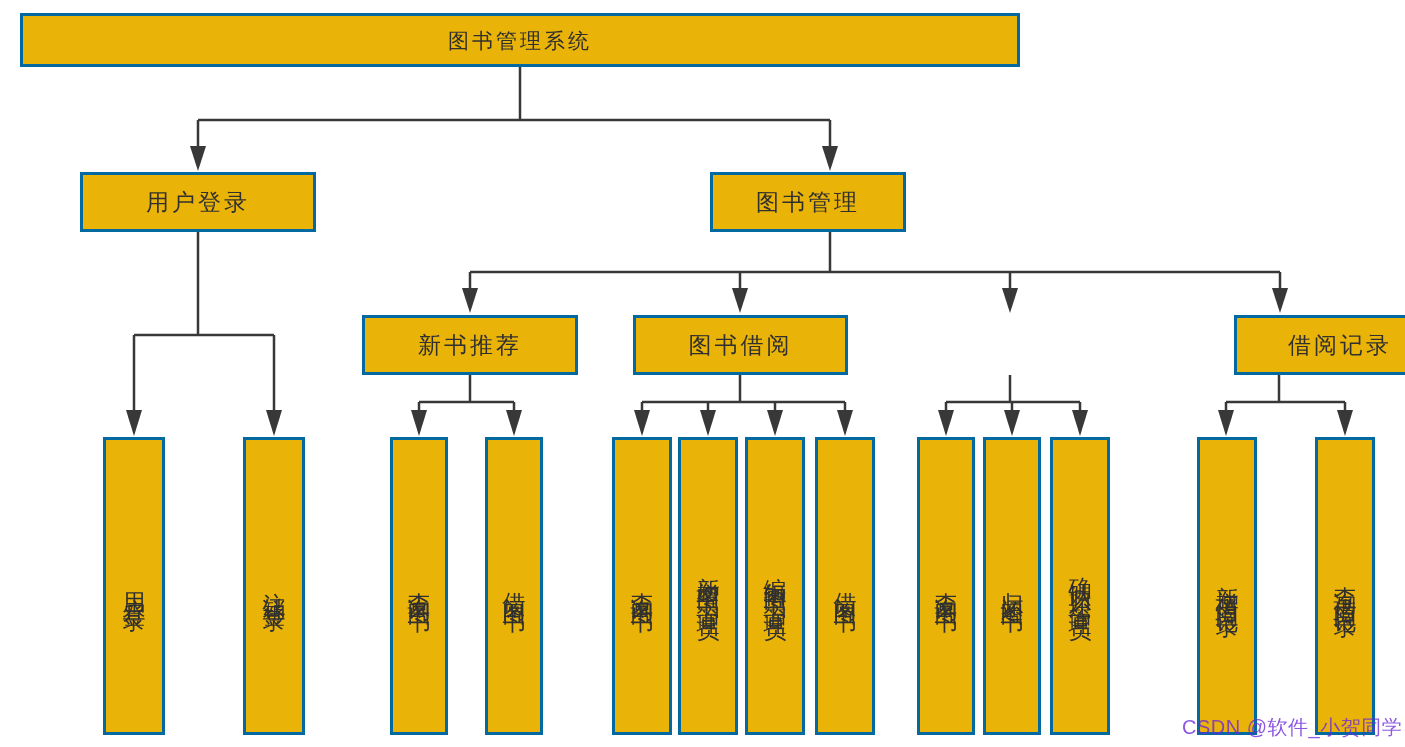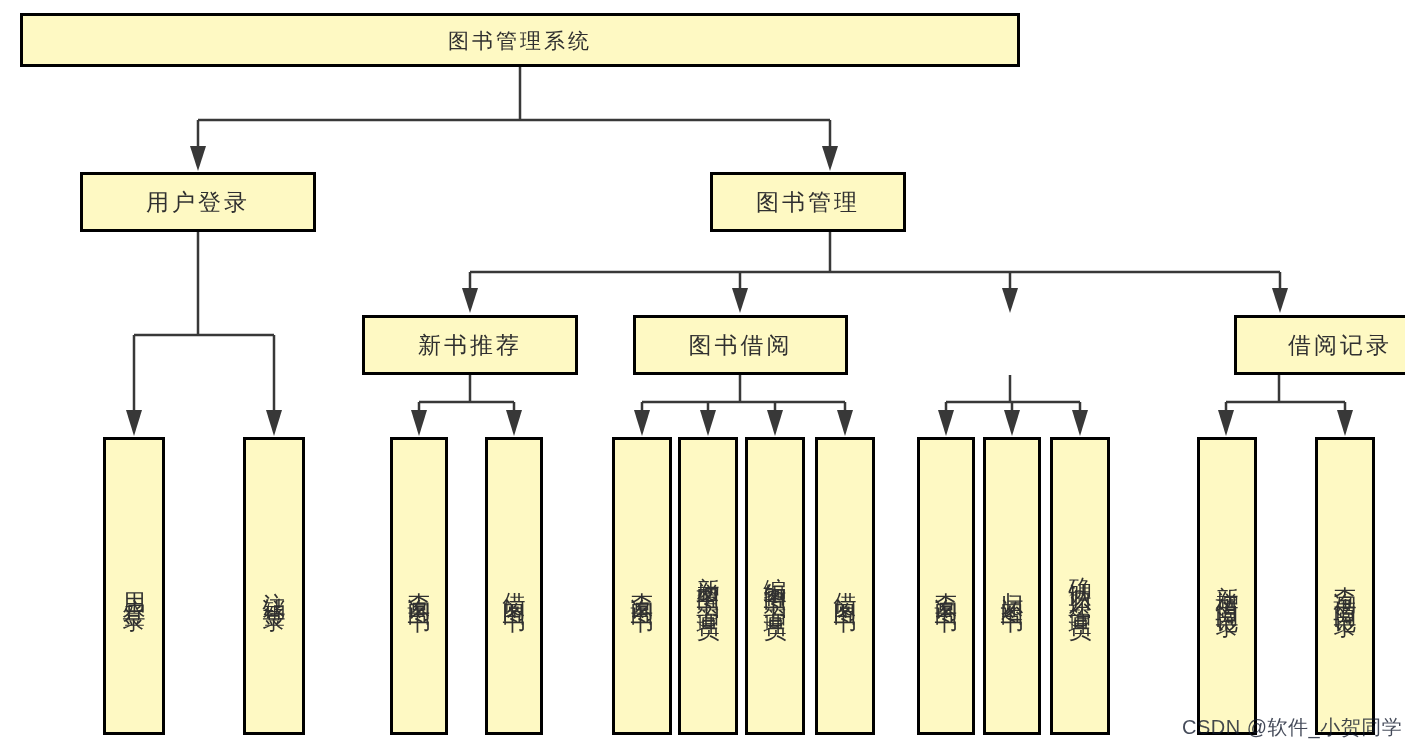--- a/index.html
+++ b/index.html
@@ -7,22 +7,22 @@
     position:relative;
     width:1405px;height:747px;
     background:#ffffff;
     font-family:"Liberation Sans", sans-serif;
     overflow:hidden;
   }
   .lines{position:absolute;left:0;top:0;z-index:1;}
   .box{
     position:absolute;
     z-index:2;
-    background:#fef9c3;
-    border:3px solid #000000;
+    background:#eab308;
+    border:3px solid #0369a1;
     box-sizing:border-box;
     display:flex;
     align-items:center;
     justify-content:center;
     color:#303030;
   }
   .box.h span{
     font-size:23px;
     letter-spacing:3px;
     white-space:nowrap;
@@ -36,21 +36,21 @@
     letter-spacing:6px;
     line-height:1;
     white-space:nowrap;
   }
   .watermark{
     position:absolute;
     left:1182px;top:714px;
     z-index:5;
     font-size:20px;
     letter-spacing:0.5px;
-    color:#0f172a;
+    color:#6d28d9;
     opacity:0.78;
     white-space:nowrap;
   }
 </style>
 </head>
 <body>
 
 <div class="canvas">
 
   <svg class="lines" width="1405" height="747" viewBox="0 0 1405 747" aria-hidden="true">

